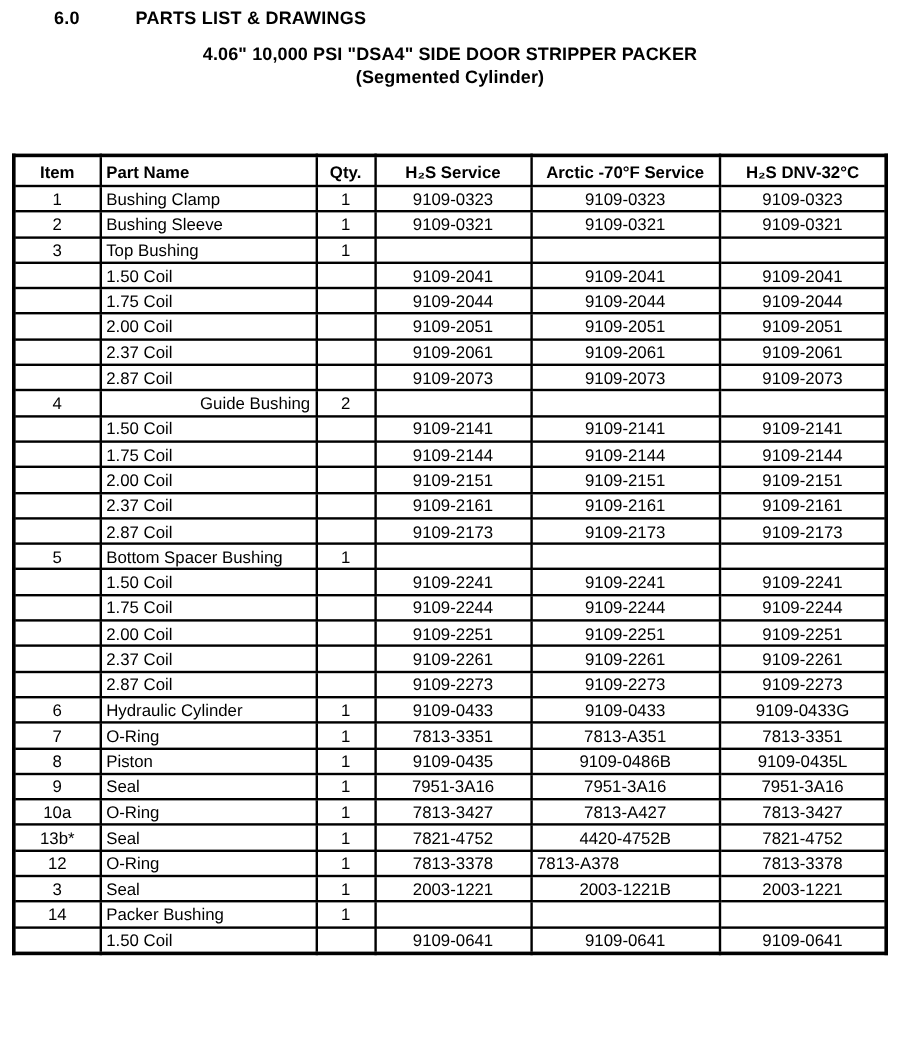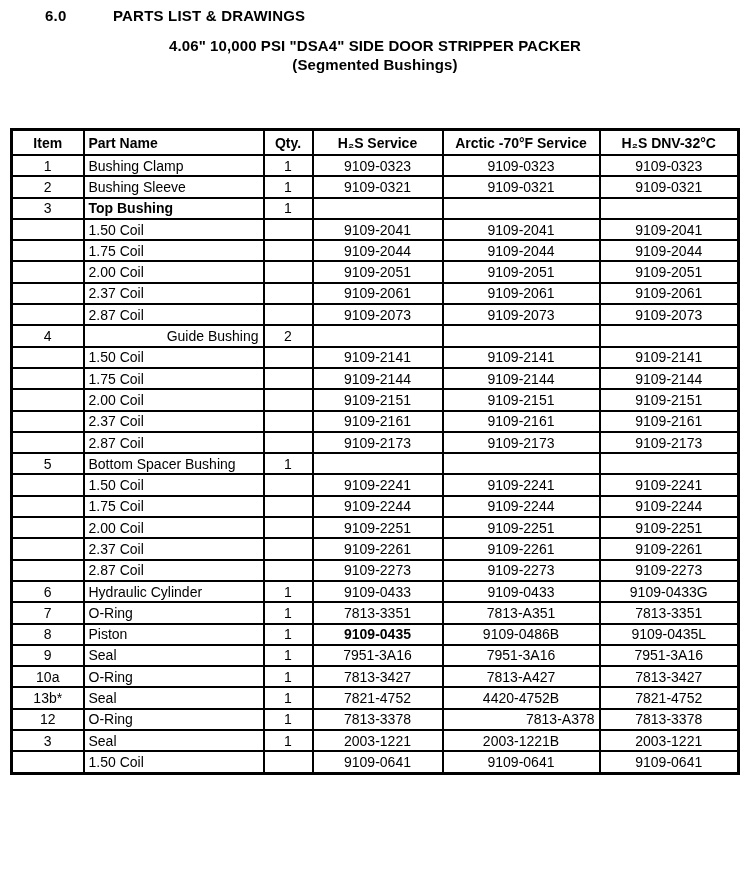--- a/index.html
+++ b/index.html
@@ -95,21 +95,21 @@
 
 <div class="doc-page">
 
   <div class="section-line">
     <span class="section-number">6.0</span>
     <span class="section-title">PARTS LIST &amp; DRAWINGS</span>
   </div>
 
   <div class="title-block">
     <div class="title-main">4.06" 10,000 PSI "DSA4" SIDE DOOR STRIPPER PACKER</div>
-    <div class="title-sub">(Segmented Bushings)</div>
+    <div class="title-sub">(Segmented Cylinder)</div>
   </div>
 
   <table class="parts-table">
     <colgroup>
       <col class="c-item">
       <col class="c-name">
       <col class="c-qty">
       <col class="c-h2s">
       <col class="c-arctic">
       <col class="c-dnv">
@@ -136,21 +136,21 @@
         <tr>
           <td style="text-align: center;">2</td>
           <td style="text-align: left;">Bushing Sleeve</td>
           <td style="text-align: center;">1</td>
           <td style="text-align: center;">9109-0321</td>
           <td style="text-align: center;">9109-0321</td>
           <td style="text-align: center;">9109-0321</td>
         </tr>
         <tr>
           <td style="text-align: center;">3</td>
-          <td style="text-align: left; font-weight: bold;">Top Bushing</td>
+          <td style="text-align: left;">Top Bushing</td>
           <td style="text-align: center;">1</td>
           <td style="text-align: center;"></td>
           <td style="text-align: center;"></td>
           <td style="text-align: center;"></td>
         </tr>
         <tr>
           <td style="text-align: center;"></td>
           <td style="text-align: left;">1.50 Coil</td>
           <td style="text-align: center;"></td>
           <td style="text-align: center;">9109-2041</td>
@@ -298,21 +298,21 @@
           <td style="text-align: left;">O-Ring</td>
           <td style="text-align: center;">1</td>
           <td style="text-align: center;">7813-3351</td>
           <td style="text-align: center;">7813-A351</td>
           <td style="text-align: center;">7813-3351</td>
         </tr>
         <tr>
           <td style="text-align: center;">8</td>
           <td style="text-align: left;">Piston</td>
           <td style="text-align: center;">1</td>
-          <td style="text-align: center; font-weight: bold;">9109-0435</td>
+          <td style="text-align: center;">9109-0435</td>
           <td style="text-align: center;">9109-0486B</td>
           <td style="text-align: center;">9109-0435L</td>
         </tr>
         <tr>
           <td style="text-align: center;">9</td>
           <td style="text-align: left;">Seal</td>
           <td style="text-align: center;">1</td>
           <td style="text-align: center;">7951-3A16</td>
           <td style="text-align: center;">7951-3A16</td>
           <td style="text-align: center;">7951-3A16</td>
@@ -331,32 +331,40 @@
           <td style="text-align: center;">1</td>
           <td style="text-align: center;">7821-4752</td>
           <td style="text-align: center;">4420-4752B</td>
           <td style="text-align: center;">7821-4752</td>
         </tr>
         <tr>
           <td style="text-align: center;">12</td>
           <td style="text-align: left;">O-Ring</td>
           <td style="text-align: center;">1</td>
           <td style="text-align: center;">7813-3378</td>
-          <td style="text-align: right; margin-left: 41px;">7813-A378</td>
+          <td style="text-align: left; margin-left: 41px;">7813-A378</td>
           <td style="text-align: center;">7813-3378</td>
         </tr>
         <tr>
           <td style="text-align: center;">3</td>
           <td style="text-align: left;">Seal</td>
           <td style="text-align: center;">1</td>
           <td style="text-align: center;">2003-1221</td>
           <td style="text-align: center;">2003-1221B</td>
           <td style="text-align: center;">2003-1221</td>
         </tr>
         <tr>
+          <td style="text-align: center;">14</td>
+          <td style="text-align: left;">Packer Bushing</td>
+          <td style="text-align: center;">1</td>
+          <td style="text-align: center;"></td>
+          <td style="text-align: center;"></td>
+          <td style="text-align: center;"></td>
+        </tr>
+        <tr>
           <td style="text-align: center;"></td>
           <td style="text-align: left;">1.50 Coil</td>
           <td style="text-align: center;"></td>
           <td style="text-align: center;">9109-0641</td>
           <td style="text-align: center;">9109-0641</td>
           <td style="text-align: center;">9109-0641</td>
         </tr>
       </tbody>
   </table>
 

